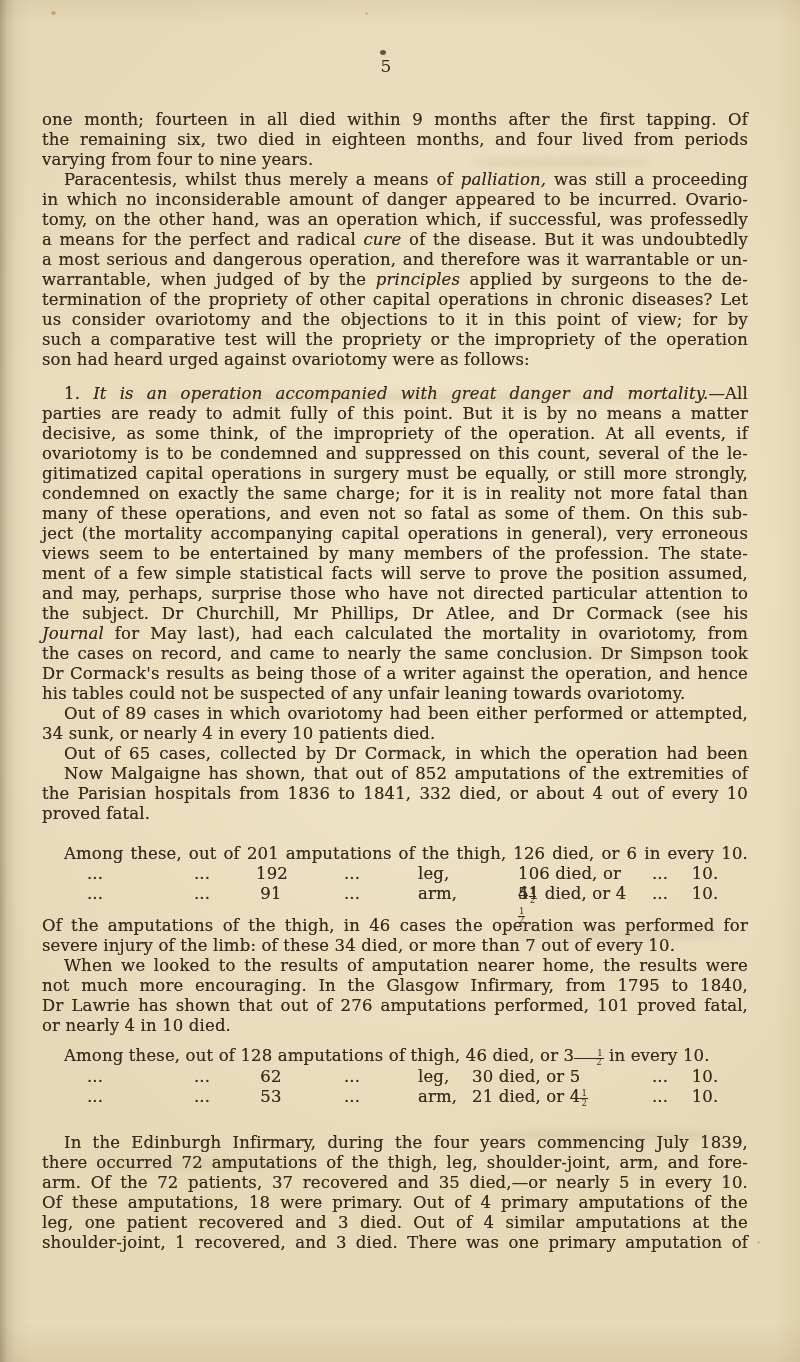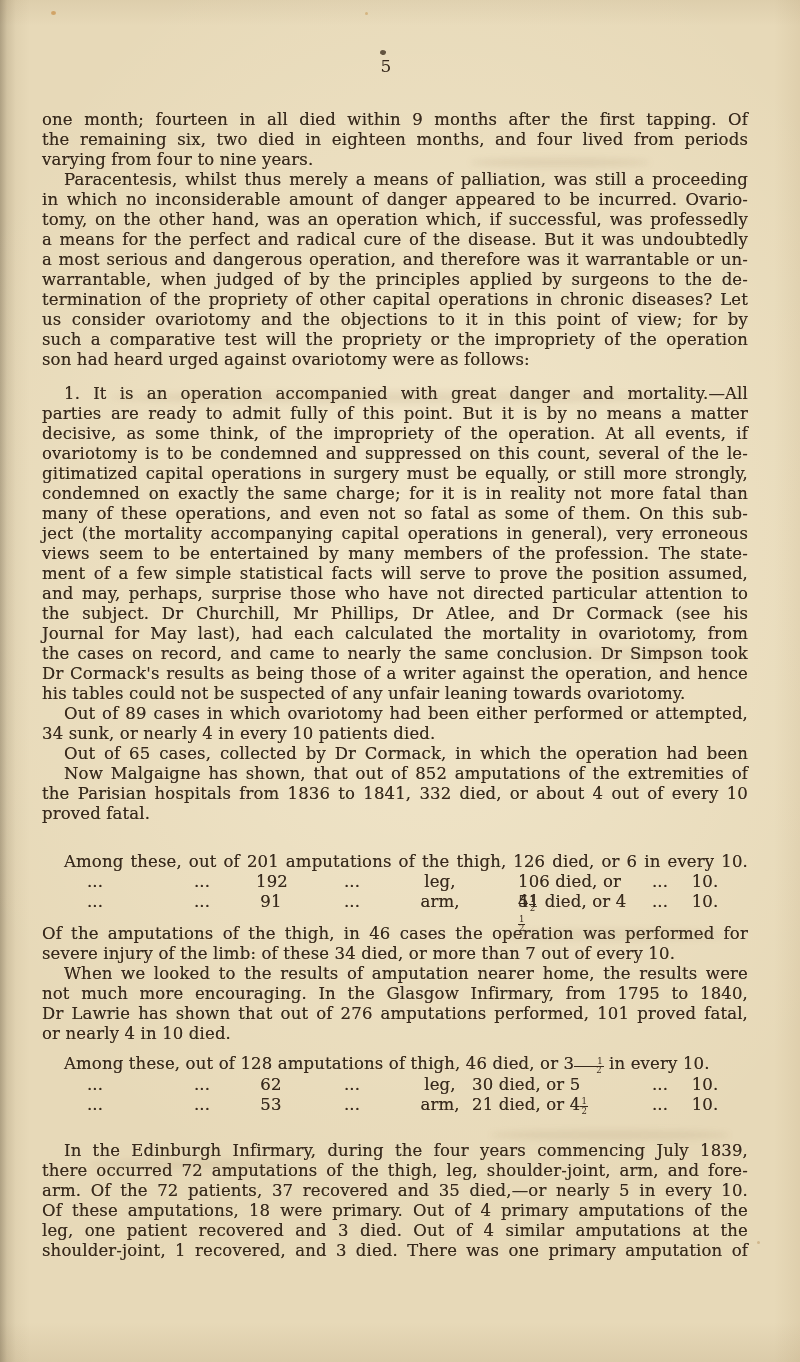--- a/index.html
+++ b/index.html
@@ -32,31 +32,31 @@
     transform:rotate(14deg);
   }
   .text-block{
     position:absolute;left:42px;top:110px;width:706px;
     font-size:16.5px;line-height:20px;
     letter-spacing:0.15px;
     text-shadow:0 0 0.5px rgba(55,41,28,0.6);
   }
   .block{margin:0;}
   .block.spaced{margin-top:14px;}
-  .block.table{margin-top:28px;margin-bottom:12px;}
+  .block.table{margin-top:20px;margin-bottom:12px;}
   .block.table.t2{margin-top:10px;margin-bottom:26px;}
   .line{text-align:justify;text-align-last:justify;min-height:20px;}
   .line.last-left{text-align-last:left;}
   .para.indent .line:first-child{text-indent:22px;}
   .table .intro{text-indent:22px;}
-  .it{}
+  .it{font-style:italic;}
   .trow{display:grid;grid-template-columns:106px 108px 30px 132px 44px 170px 56px auto;height:20px;}
   .cell{display:block;line-height:20px;}
   .c1,.c2,.c3,.c4,.c7{text-align:center;}
-  .c5{text-align:center;}
+  .c5{text-align:left;}
   .c6{text-align:left;}
   .t1 .c6{padding-left:56px;}
   .t2 .c6{padding-left:10px;}
   .c8{text-align:center;padding-right:26px;}
   .frac{
     display:inline-block;text-align:center;vertical-align:-4px;
     font-size:8.5px;line-height:7.5px;letter-spacing:0;
     text-shadow:none;
   }
   .frac .fn{display:block;border-bottom:0.9px solid currentColor;padding:0 1px 0.5px;}

